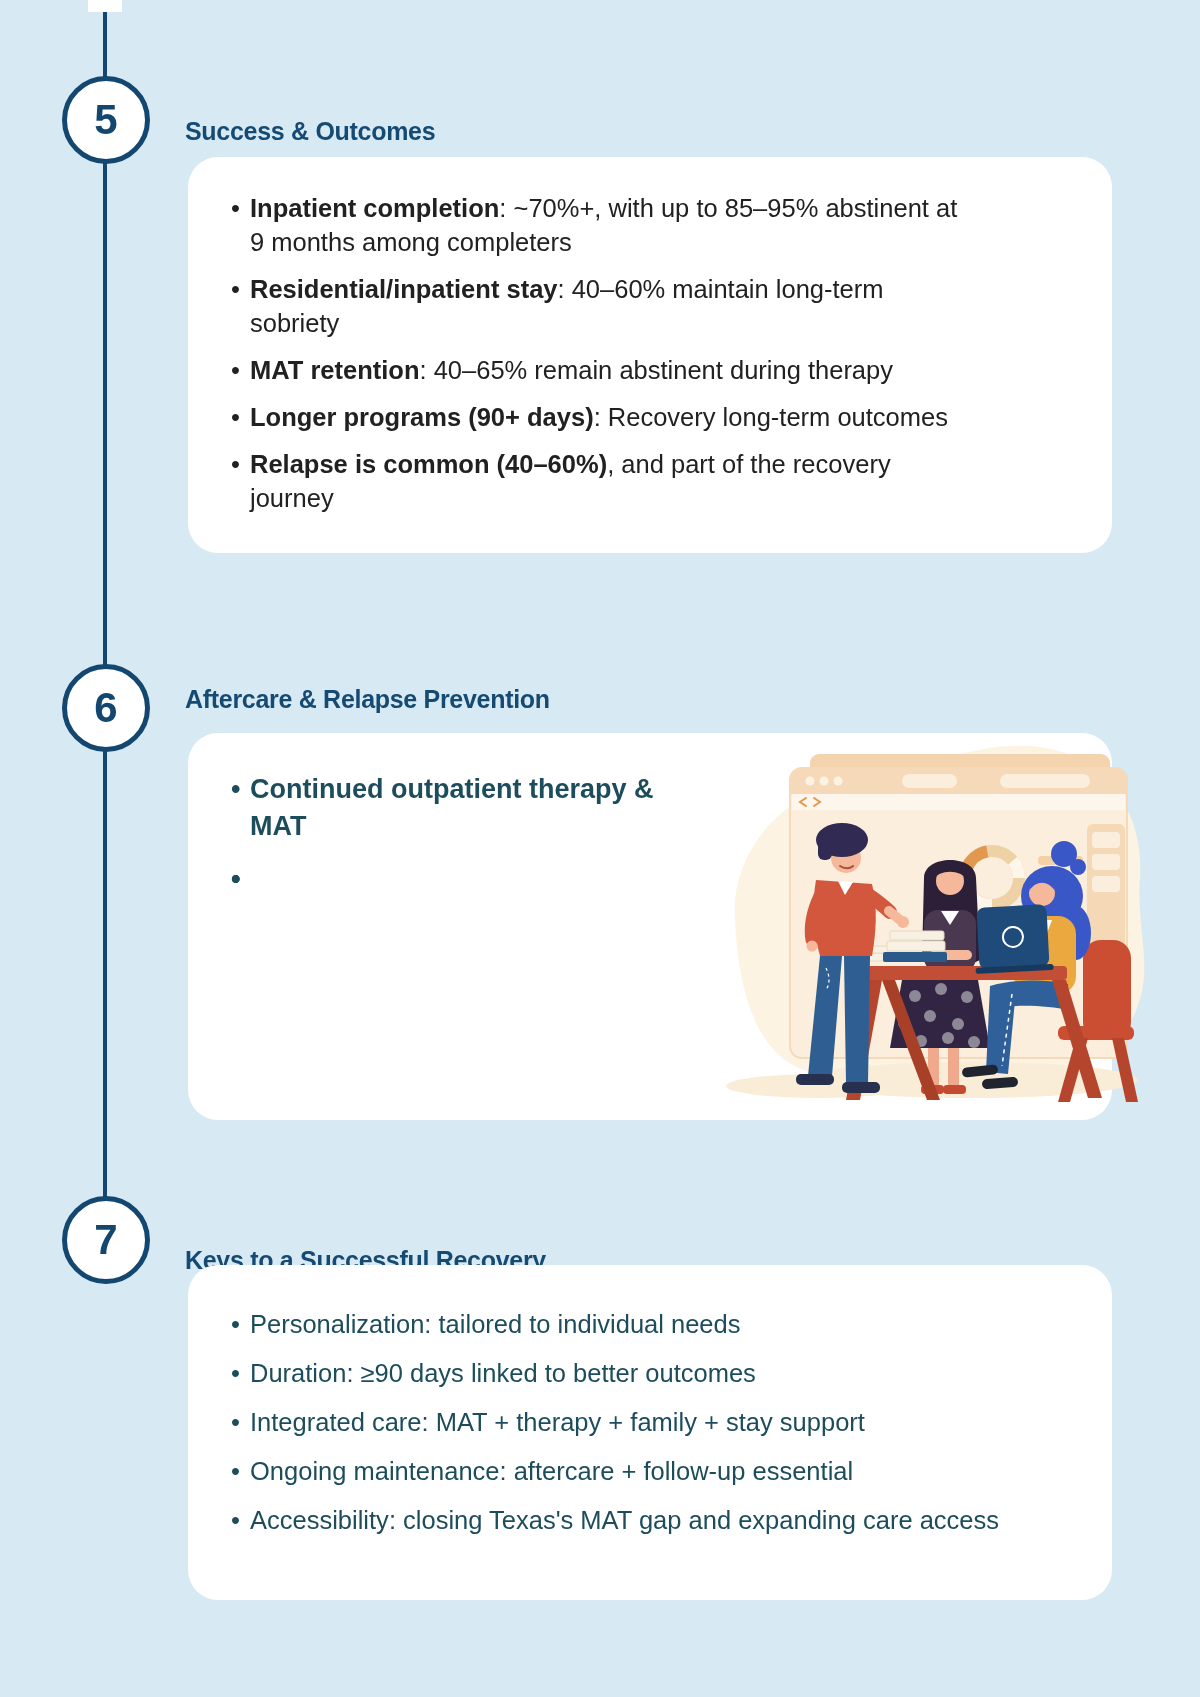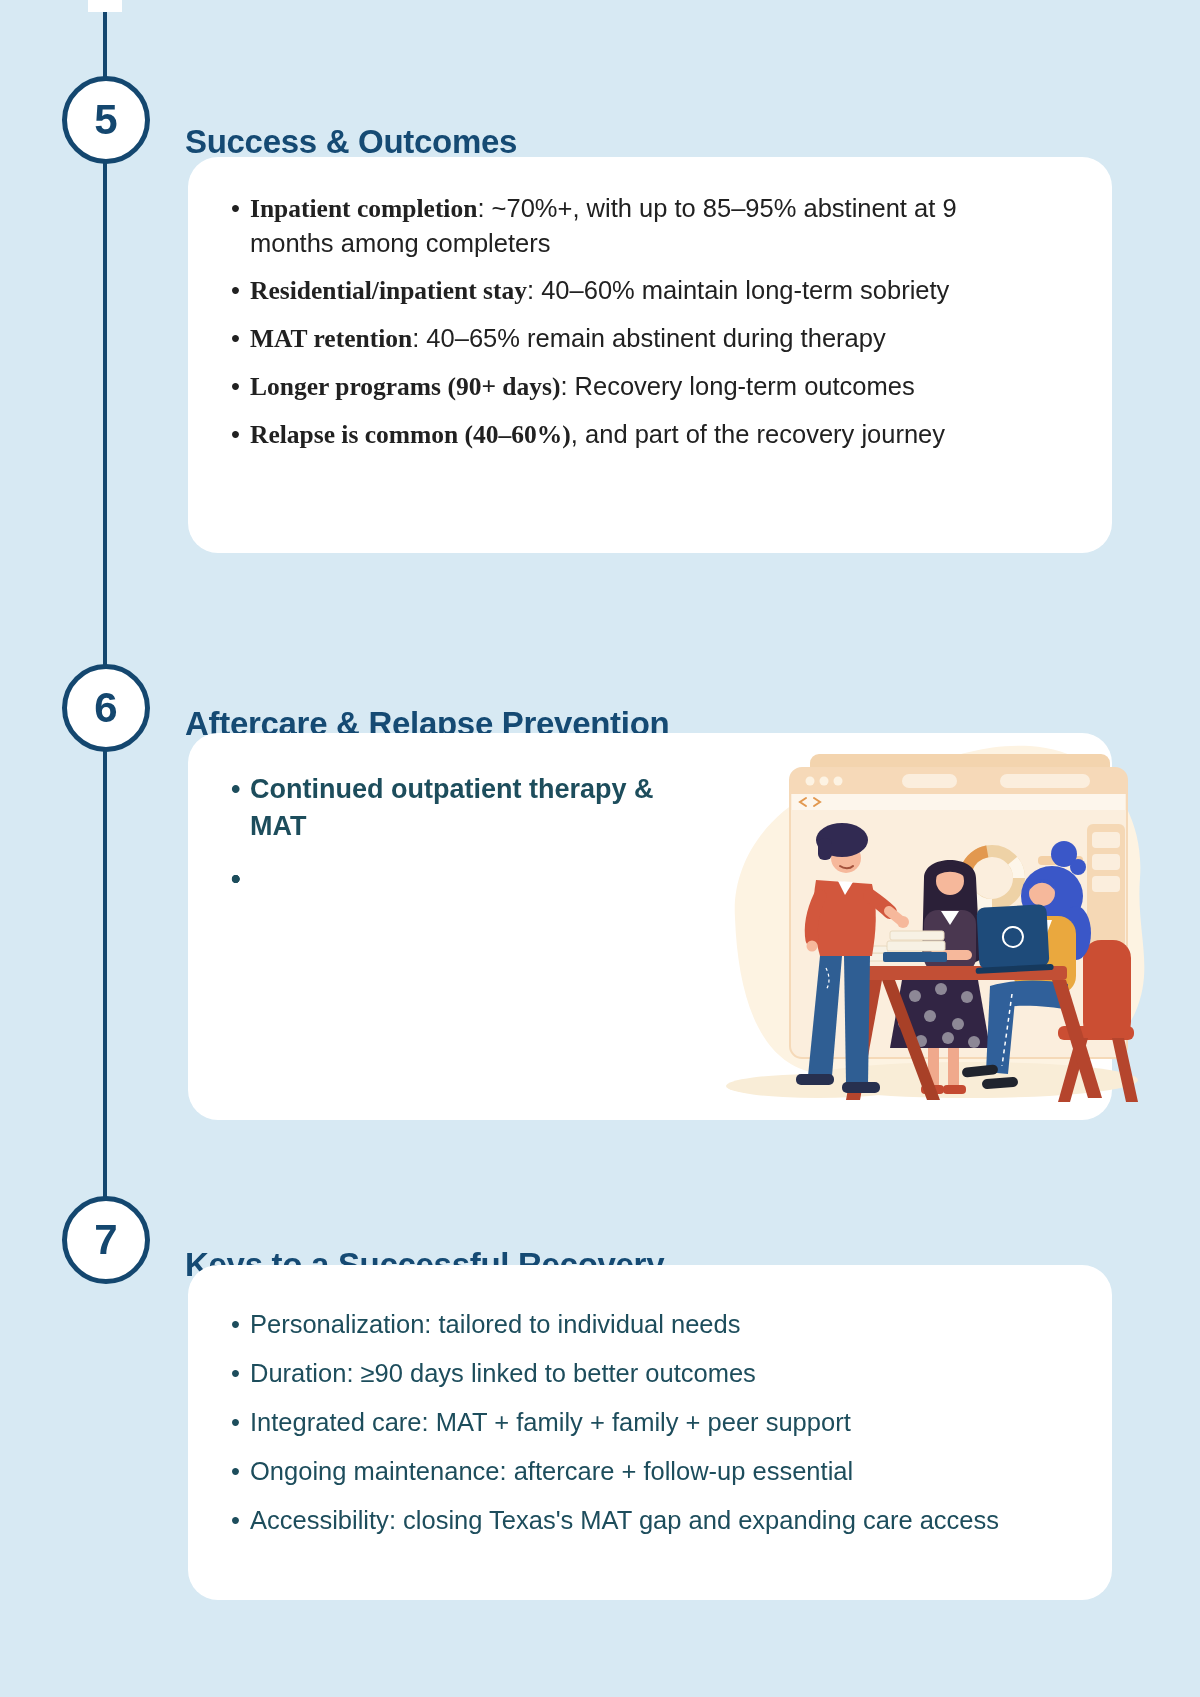--- a/index.html
+++ b/index.html
@@ -12,38 +12,38 @@
   .timeline{position:absolute;left:103px;top:0;width:4px;height:1240px;background:#14476f;}
   .timeline-notch{position:absolute;left:88px;top:0;width:34px;height:12px;background:#ffffff;}
   .num-circle{
     position:absolute;left:62px;width:78px;height:78px;border-radius:50%;
     background:#ffffff;border:5px solid #14476f;display:flex;align-items:center;justify-content:center;
     color:#14476f;font-size:42px;font-weight:700;
   }
   .c5{top:76px;} .c6{top:664px;} .c7{top:1196px;}
   
   .sec-title{
-    position:absolute;left:185px;color:#154a73;font-size:33px;font-weight:700;letter-spacing:-0.3px;
-  }
-  .t5{top:96px;} .t6{top:678px;} .t7{top:1210px;margin-top:36px;}
+    position:absolute;left:185px;color:#154a73;font-size:25px;font-weight:700;letter-spacing:-0.3px;
+  }
+  .t5{top:96px;} .t6{top:664px;} .t7{top:1210px;margin-top:36px;}
   
   .card{
     position:absolute;left:188px;width:924px;background:#ffffff;border-radius:30px;
   }
   .card1{top:157px;height:396px;}
   .card2{top:733px;height:387px;}
   .card3{top:1265px;height:335px;}
   
   ul.bullets{list-style:none;margin:0;padding:0;}
   ul.bullets li{position:relative;padding-left:26px;}
   ul.bullets li .dot{position:absolute;left:7px;top:0;}
   .list5{position:absolute;left:36px;top:34px;width:740px;
          color:#212121;font-size:25.5px;line-height:34px;}
   .list5 li{margin-bottom:13px;}
-  .list5 .lead{font-weight:700;font-family:Liberation Serif, serif;}
+  .list5 .lead{font-weight:700;}
   .list6{position:absolute;left:36px;top:38px;width:484px;
          color:#1d4d5c;font-size:27px;line-height:37px;font-weight:600;}
   .list6 li{margin-bottom:16px;}
   .list7{position:absolute;left:36px;top:42px;width:800px;
          color:#1d4d5c;font-size:25.5px;line-height:34px;font-weight:500;}
   .list7 li{margin-bottom:15px;}
   .list7 .lead{font-weight:400;}
   
   .illus{position:absolute;left:640px;top:728px;width:520px;height:380px;}
 </style>
@@ -206,17 +206,17 @@
 </svg>
 
 <div class="num-circle c7">
   <span>7</span>
 </div>
 <h2 class="sec-title t7">Keys to a Successful Recovery</h2>
 <div class="card card3">
   <ul class="bullets list7">
     <li><span class="dot">•</span><span class="lead">Personalization</span><span>: tailored to individual needs</span></li>
     <li><span class="dot">•</span><span class="lead">Duration</span><span>: ≥90 days linked to better outcomes</span></li>
-    <li><span class="dot">•</span><span class="lead">Integrated care</span><span>: MAT + family + family + peer support</span></li>
+    <li><span class="dot">•</span><span class="lead">Integrated care</span><span>: MAT + therapy + family + stay support</span></li>
     <li><span class="dot">•</span><span class="lead">Ongoing maintenance</span><span>: aftercare + follow-up essential</span></li>
     <li><span class="dot">•</span><span class="lead">Accessibility</span><span>: closing Texas's MAT gap and expanding care access</span></li>
   </ul>
 </div>
 
 </body></html>

